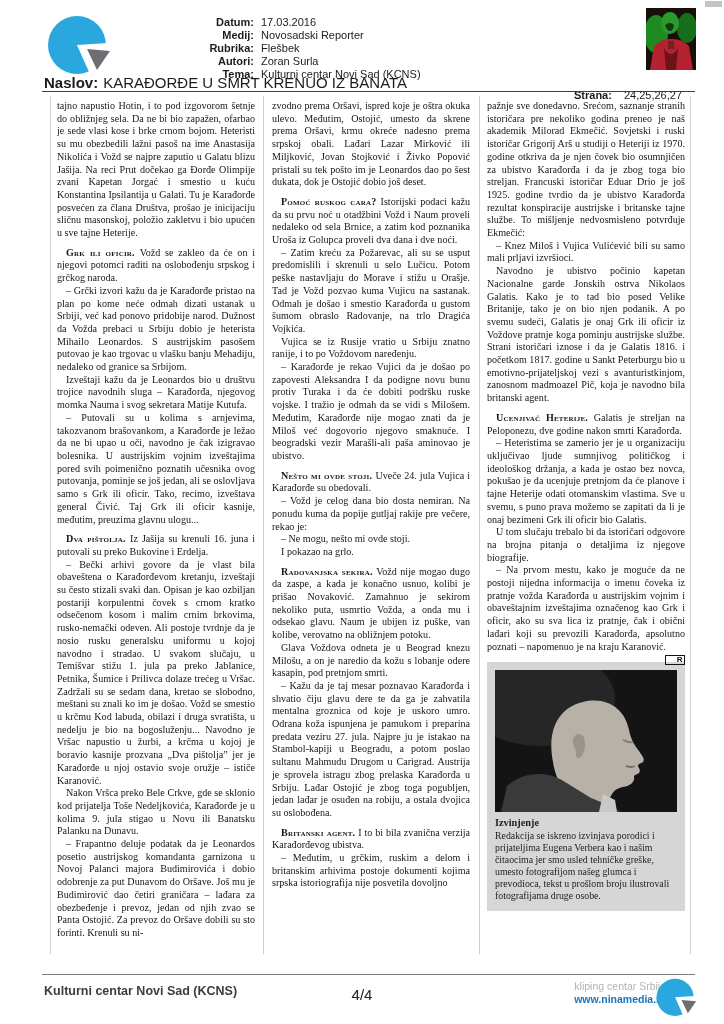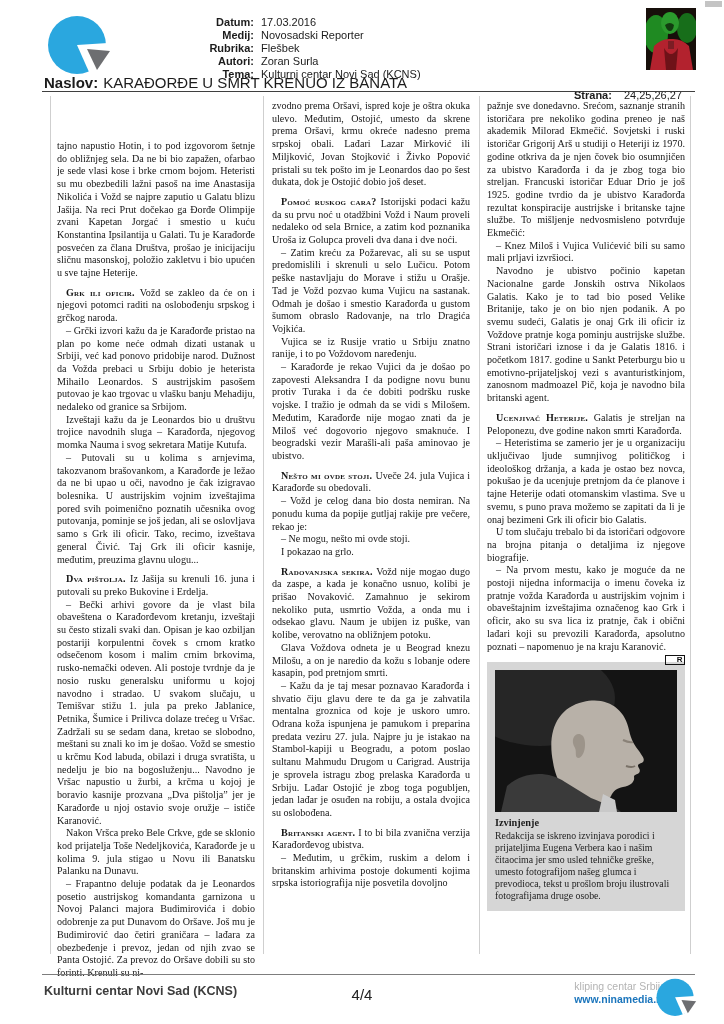--- a/index.html
+++ b/index.html
@@ -22,21 +22,21 @@
   .strana{position:absolute;left:574px;top:89px;font-size:11px;display:flex;}
   .strana .meta-label{padding-right:12px;}
   .thumb{position:absolute;left:646px;top:8px;width:50px;height:62px;}
   .hrule{position:absolute;left:42px;top:91px;width:653px;height:1px;background:#3f3f3f;}
 
   
   .vrule{position:absolute;top:96px;height:858px;width:1px;background:#cfcfcf;}
   .vr1{left:50px;} .vr2{left:263px;} .vr3{left:479px;} .vr4{left:690px;}
   .col{position:absolute;top:100px;width:198px;font-family:"Liberation Serif",serif;
        font-size:10.1px;line-height:12.7px;text-align:justify;color:#161616;}
-  .col1{left:57px;height:856px;overflow:hidden;margin-top:40px;}
+  .col1{left:57px;height:856px;overflow:hidden;}
   .col2{left:272px;height:856px;overflow:hidden;}
   .col3{left:487px;}
   .para{margin:0;text-indent:9px;}
   .para.noindent{text-indent:0;}
   .para.headed{margin-top:7px;}
   .runhead{font-weight:bold;font-variant:small-caps;letter-spacing:.2px;}
   .endmark{display:inline-block;float:right;font-size:8px;font-weight:bold;
            font-family:"Liberation Sans",sans-serif;border:1.5px solid #111;color:#111;
            padding:0 1.5px;line-height:8px;margin-top:2px;}
 

